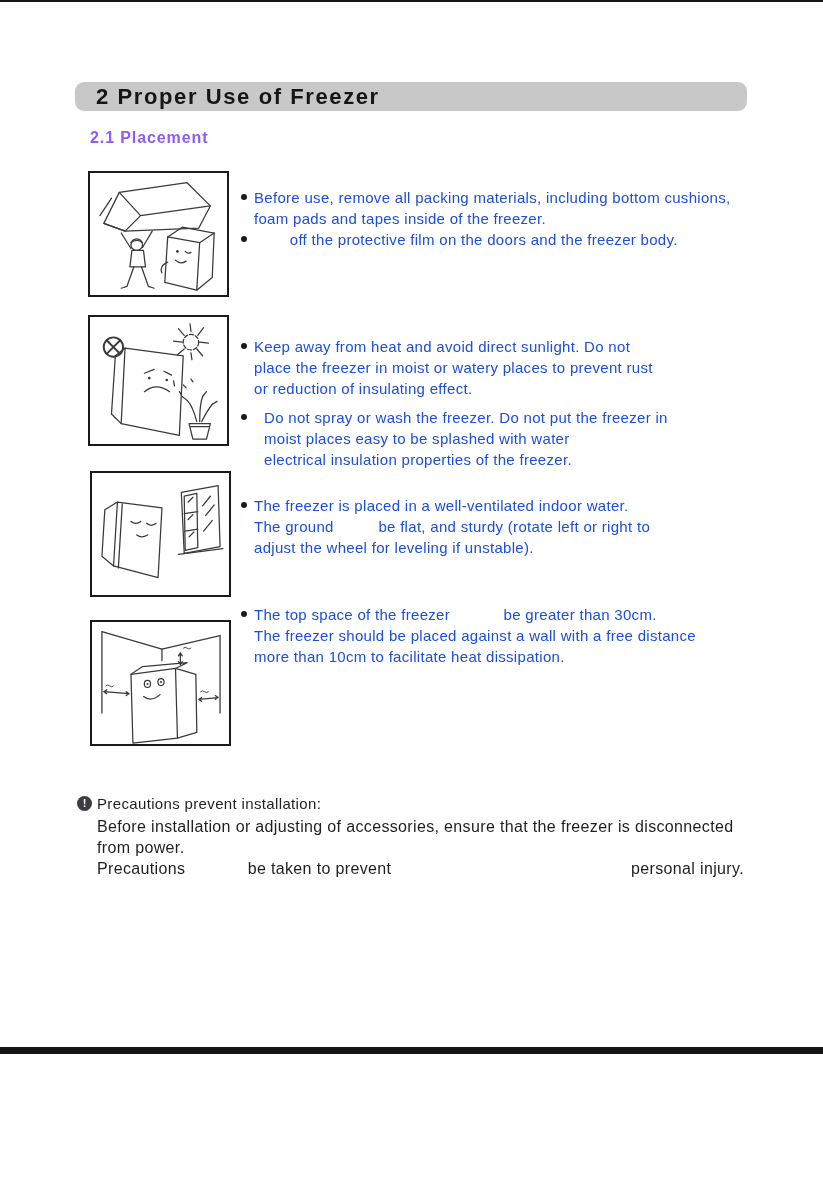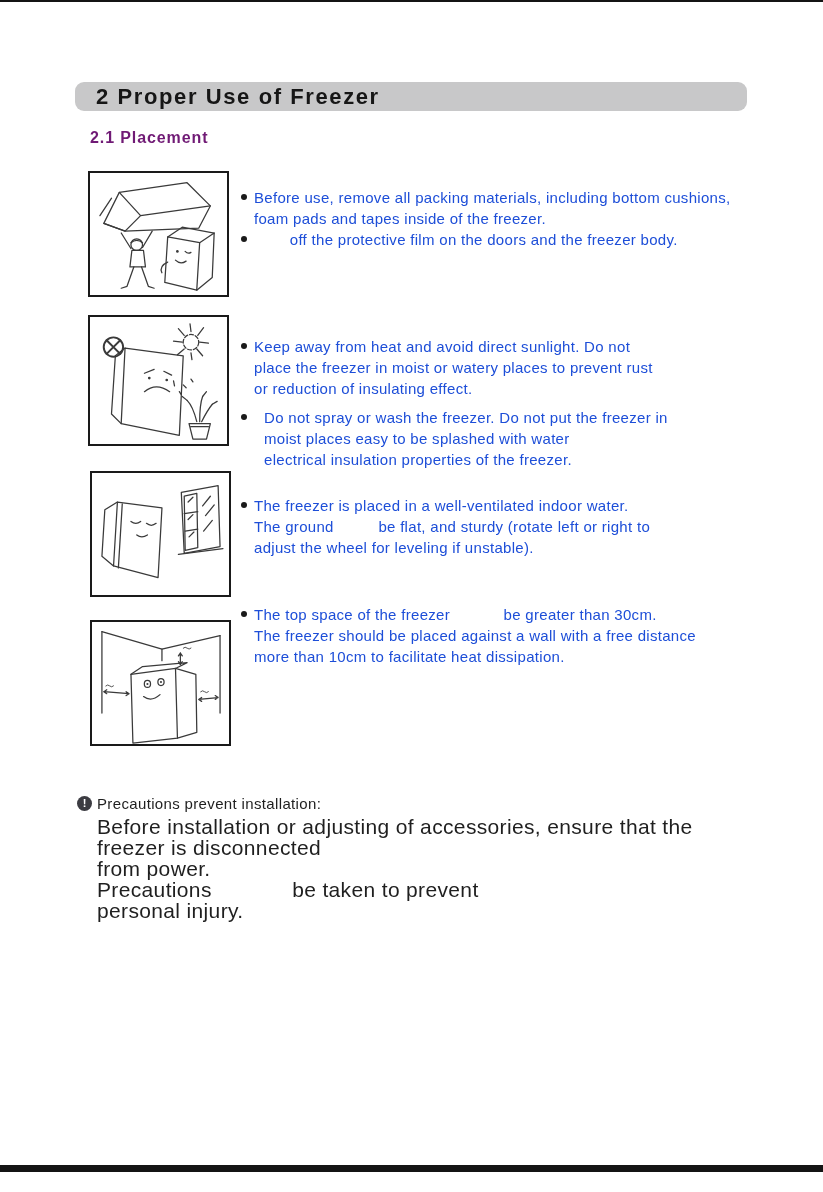--- a/index.html
+++ b/index.html
@@ -1,38 +1,38 @@
 <!DOCTYPE html>
 <html><head>
 <meta charset="utf-8">
 <style>
   html,body{margin:0;padding:0;background:#ffffff;}
   .page{
     position:relative;
-    width:823px;height:1172px;
+    width:823px;height:1054px;
     background:#ffffff;
     font-family:"Liberation Sans", sans-serif;
     color:#1f1f1f;
     overflow:hidden;
   }
   .top-rule{position:absolute;top:0;left:0;width:823px;height:2px;background:#141414;}
   .bottom-rule{position:absolute;bottom:0;left:0;width:823px;height:7px;background:#141414;}
 
   .title-bar{
     position:absolute;left:75px;top:82px;width:672px;height:29px;
     background:#c8c8c9;border-radius:9px;
     display:flex;align-items:center;box-sizing:border-box;padding-left:21px;
   }
   .title-bar .title-text{
     font-size:22px;font-weight:bold;letter-spacing:1.6px;color:#161616;
     white-space:pre;
   }
   .section-heading{
     position:absolute;left:90px;top:129px;
-    font-size:16px;font-weight:bold;letter-spacing:0.9px;color:#701a75;
+    font-size:16px;font-weight:bold;letter-spacing:0.9px;color:#8b5cf6;
   }
 
   .figure-box{
     position:absolute;left:88px;width:141px;
     border:2px solid #1a1a1a;background:#ffffff;box-sizing:border-box;
   }
   .figure-box svg{display:block;width:100%;height:100%;}
 
   .bullets{
     position:absolute;left:241px;width:545px;
@@ -54,21 +54,21 @@
   .excl-icon{
     flex:none;width:15px;height:15px;border-radius:50%;background:#3c3c42;
     color:#ffffff;font-size:11px;font-weight:bold;line-height:15px;text-align:center;
     margin-right:5px;
   }
   .precautions-heading .prec-head-text{
     font-size:15px;letter-spacing:0.35px;color:#1f1f1f;
   }
   .precautions-body{
     position:absolute;left:97px;top:816px;width:660px;
-    font-size:21px;line-height:21px;letter-spacing:0.35px;
+    font-size:16px;line-height:21px;letter-spacing:0.35px;
     white-space:pre-wrap;color:#1f1f1f;
   }
 
   .sketch{stroke:#3a3a3a;fill:none;stroke-width:1.3;stroke-linecap:round;stroke-linejoin:round;}
   .sketch-fill{fill:#3a3a3a;stroke:none;}
 </style>
 </head>
 <body>
 
 <div class="page">

